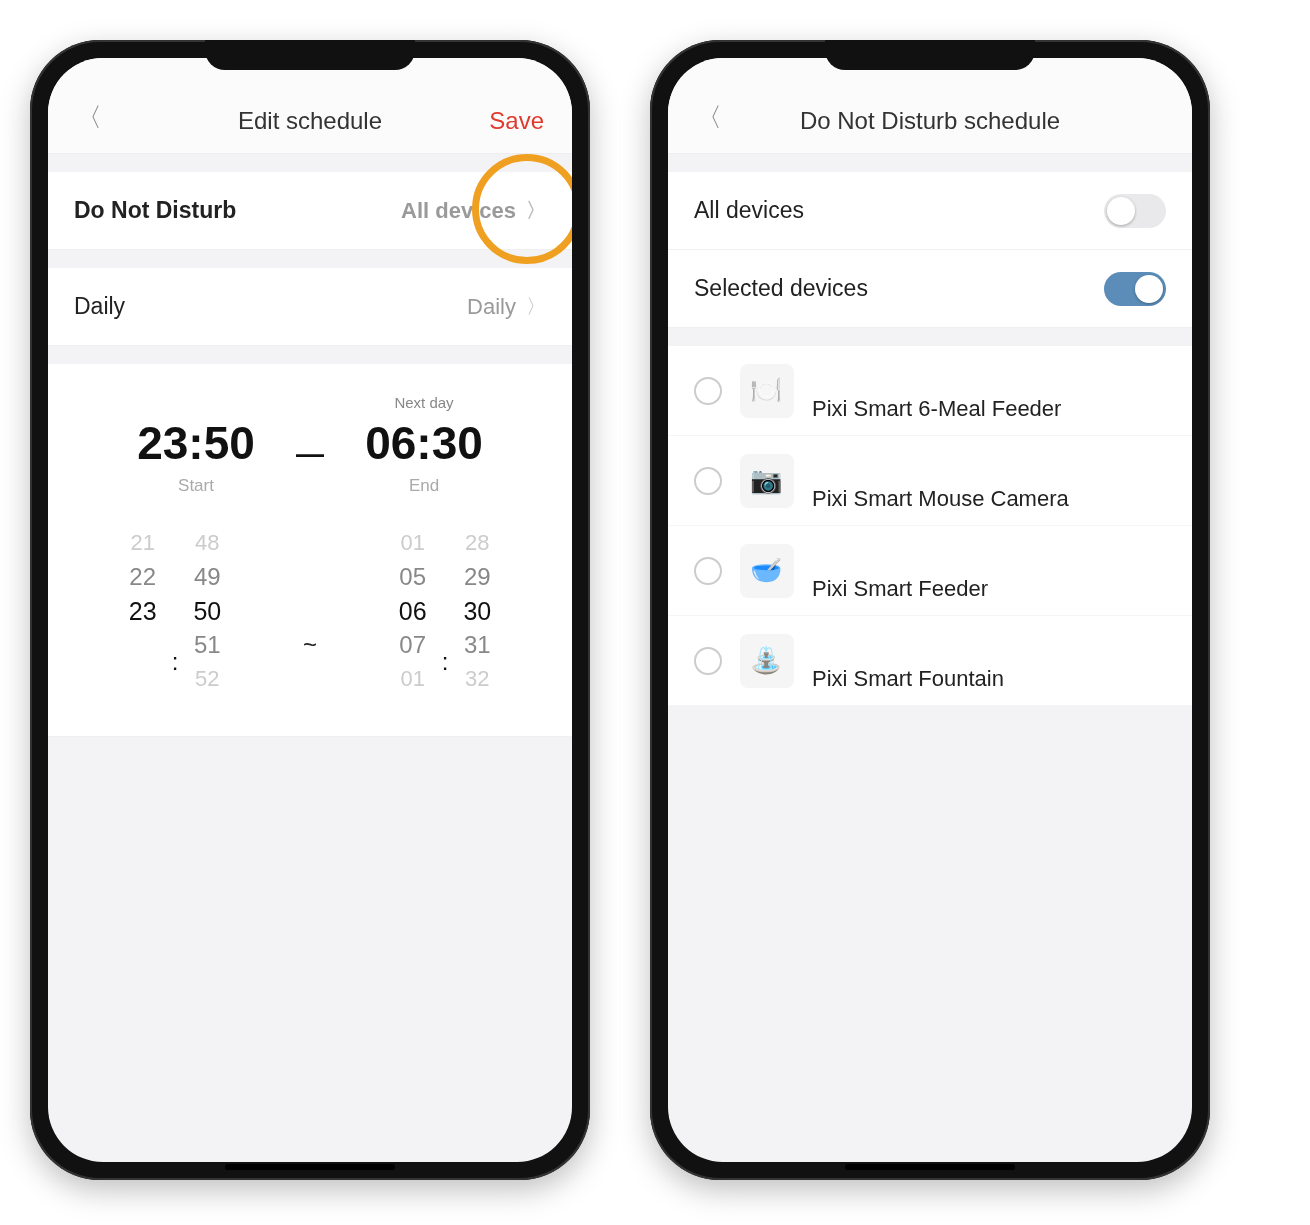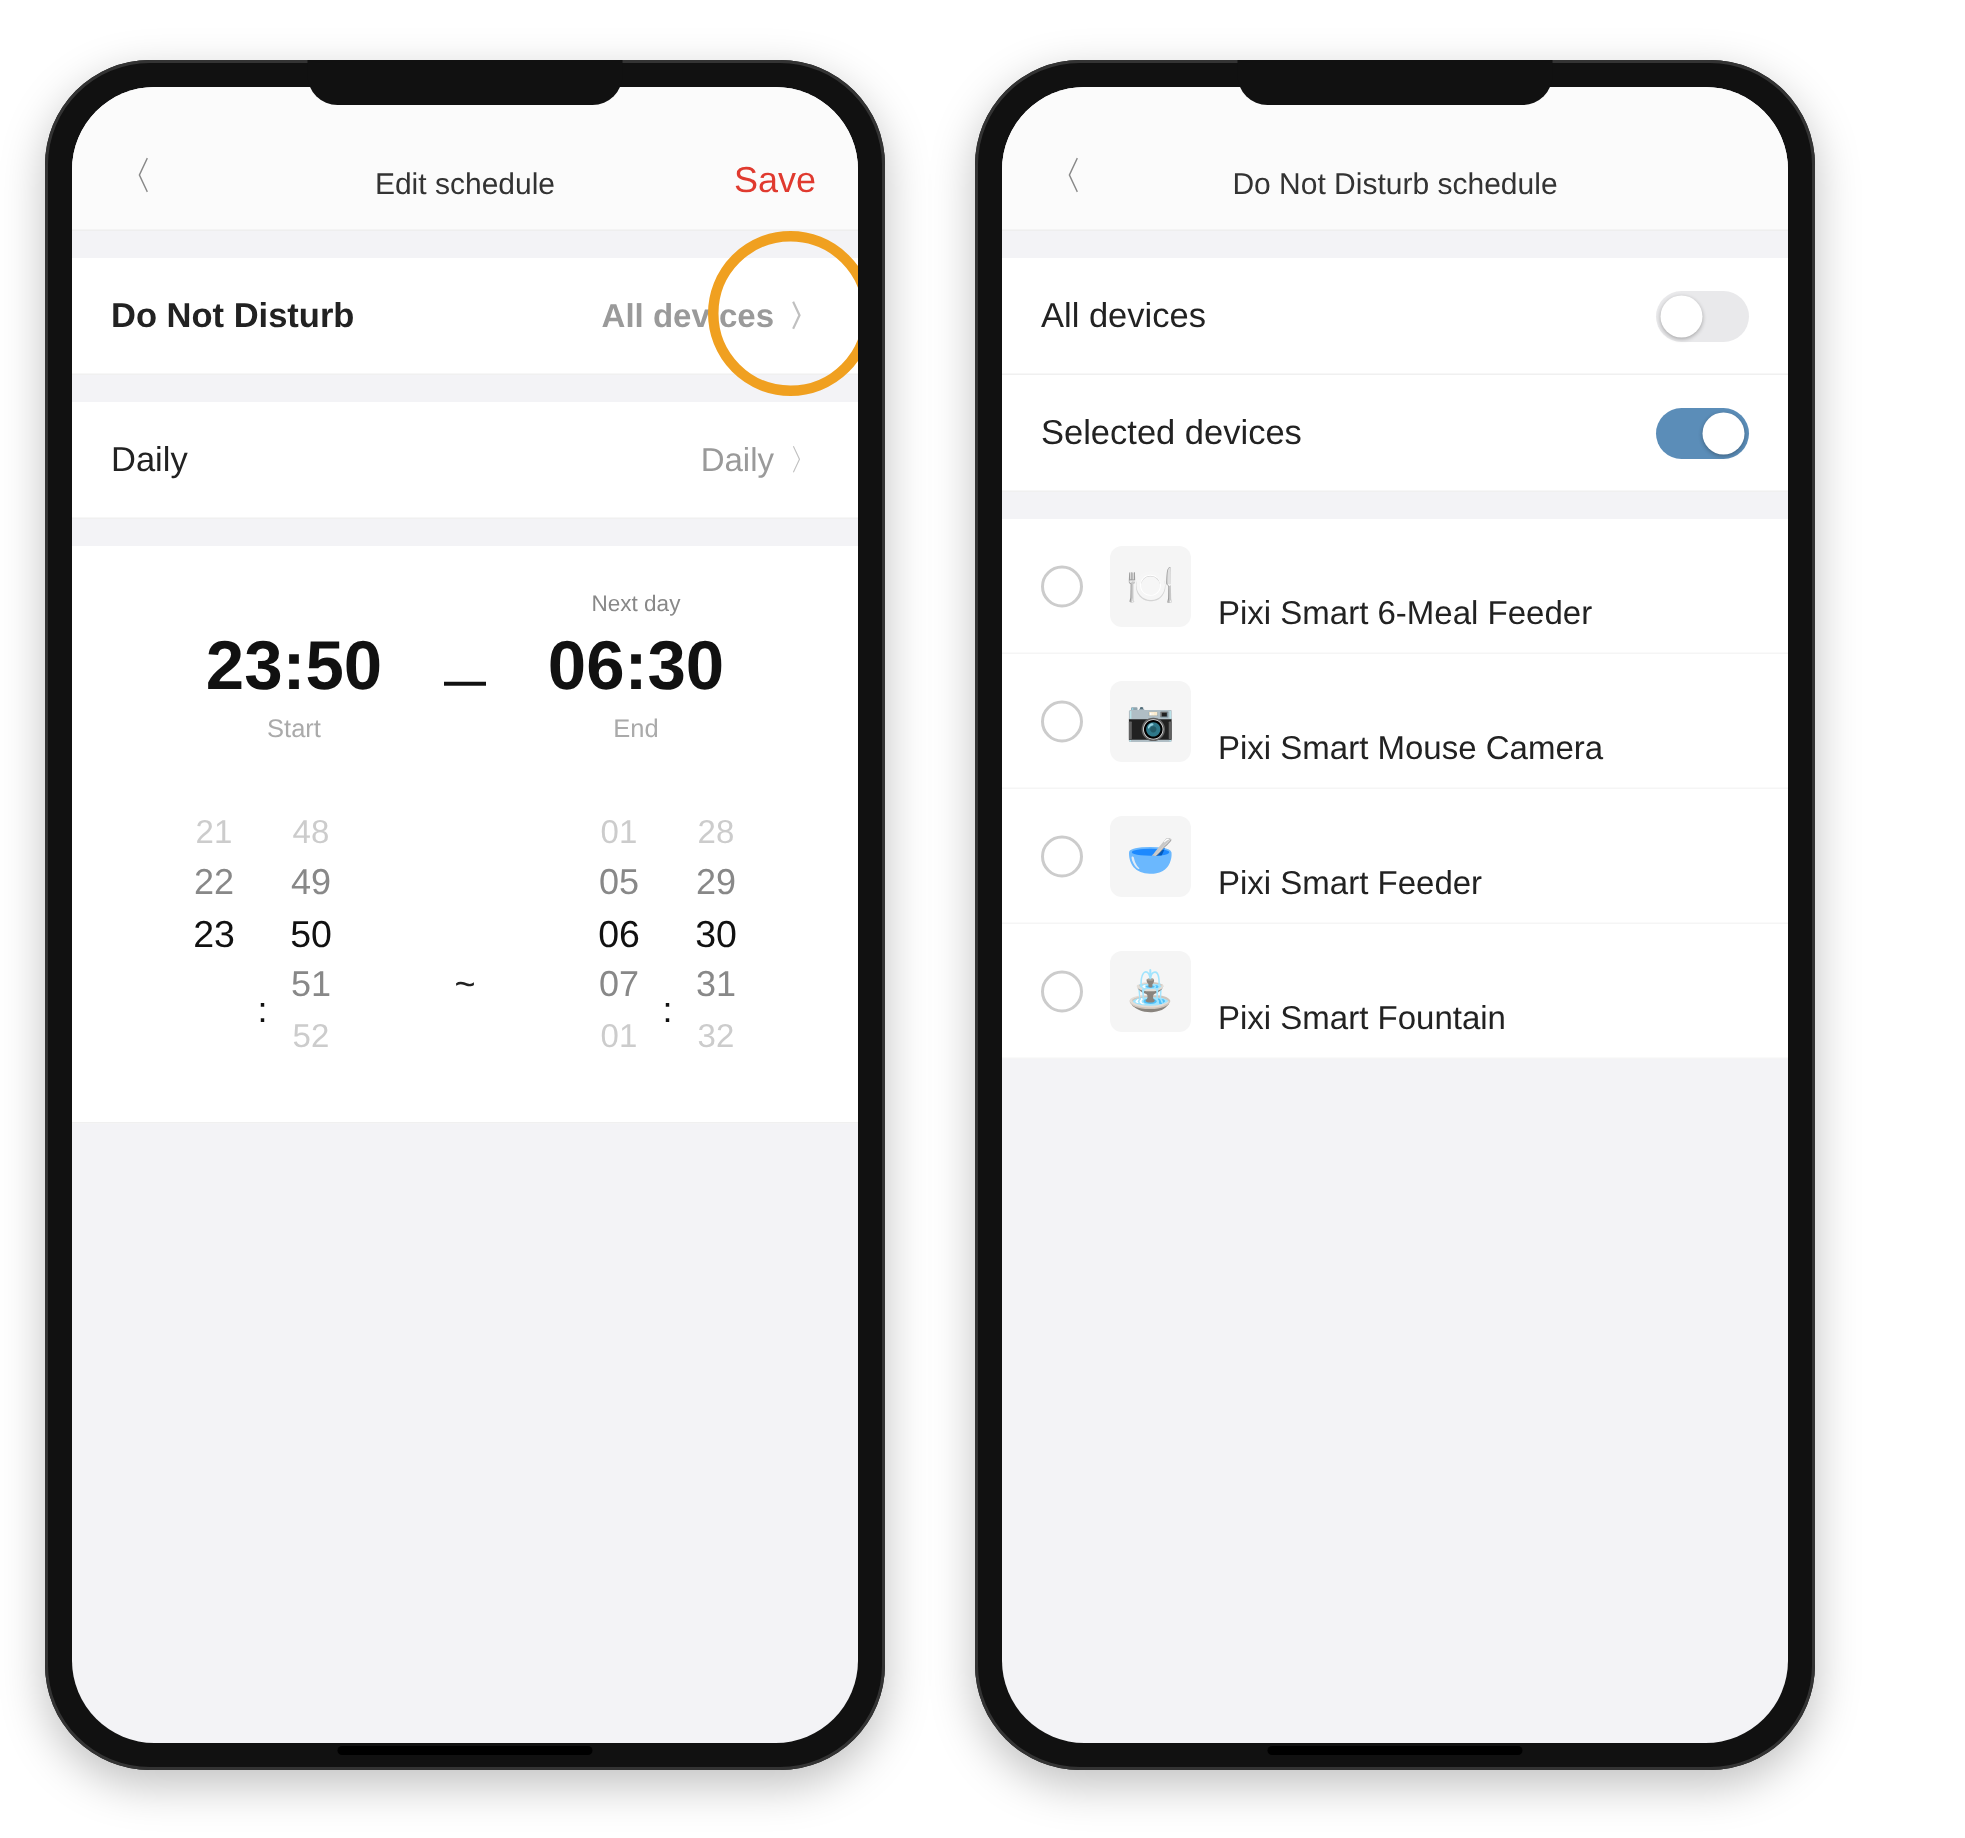--- a/index.html
+++ b/index.html
@@ -58,21 +58,21 @@
     display: flex;
     align-items: flex-end;
     justify-content: space-between;
     padding: 0 28px 18px 28px;
     position: relative;
   }
   .header .title {
     position: absolute;
     left: 0; right: 0; bottom: 18px;
     text-align: center;
-    font-size: 20px;
+    font-size: 24px;
     color: #333;
     font-weight: 400;
     pointer-events: none;
   }
   .back-btn {
     font-size: 26px;
     color: #888;
     background: none; border: none;
   }
   .save-btn {
@@ -171,21 +171,21 @@
     text-align: center;
   }
   .picker-highlight {
     position: absolute;
     top: 68px; left: 10px; right: 10px;
     height: 34px;
     background: #eceaed;
     z-index: -1;
     border-radius: 2px;
   }
-  .picker-wrap .picker-group, .picker-wrap .picker-tilde { z-index: 1; margin-top: 12px; }
+  .picker-wrap .picker-group, .picker-wrap .picker-tilde { z-index: 1; }
   
   .toggle {
     width: 62px; height: 34px;
     border-radius: 17px;
     background: #e9e9eb;
     position: relative;
   }
   .toggle .knob {
     position: absolute;
     top: 3px; left: 3px;

